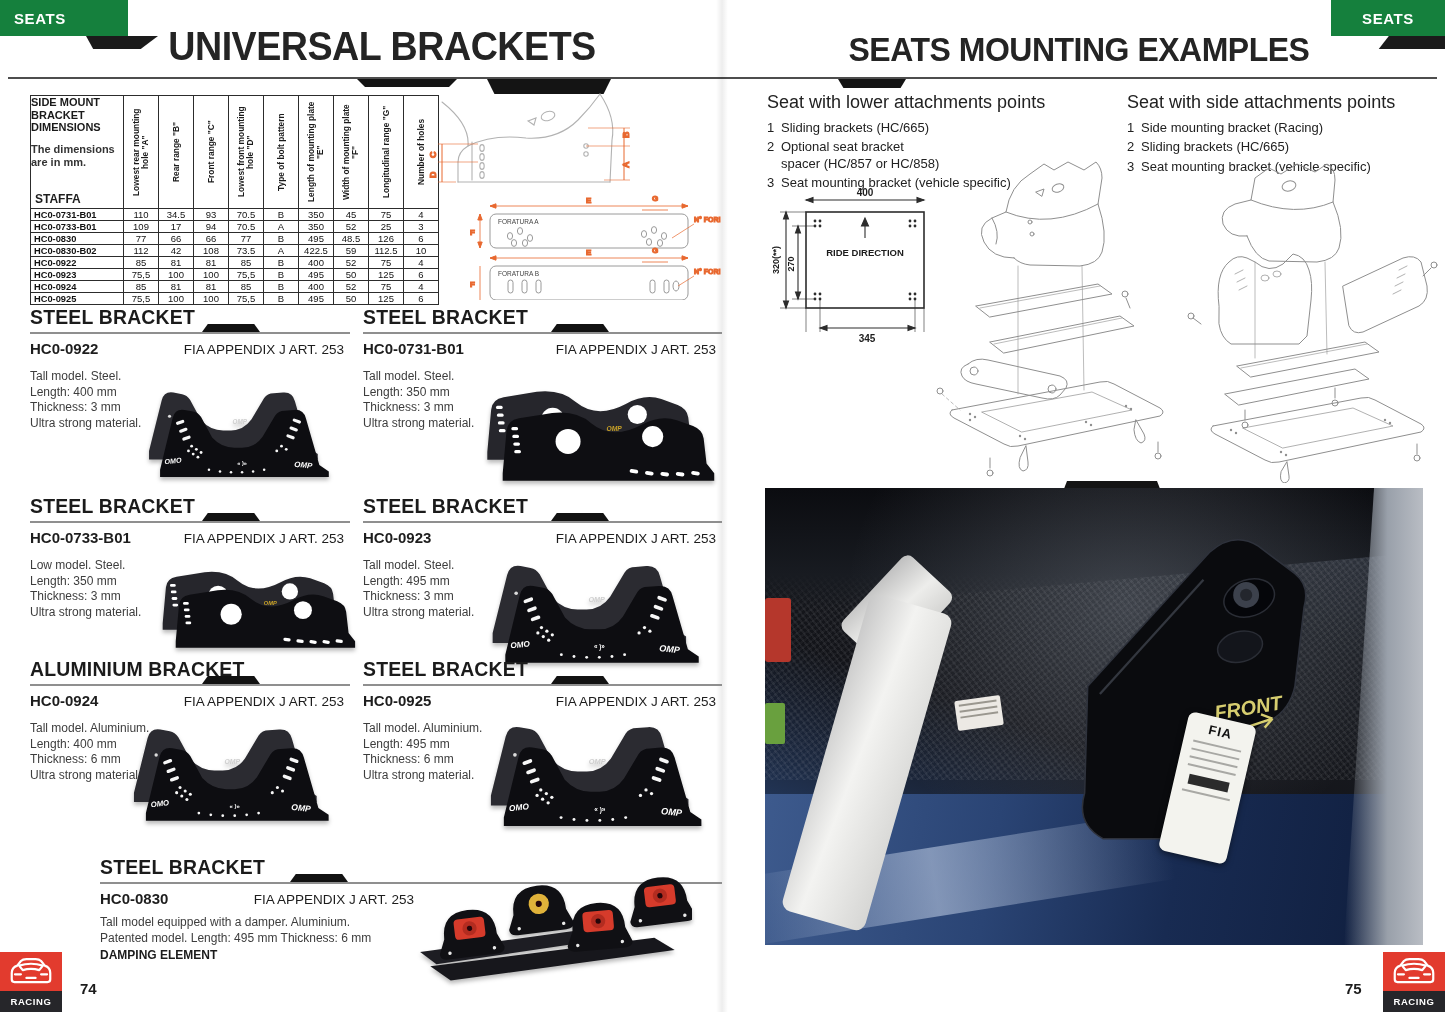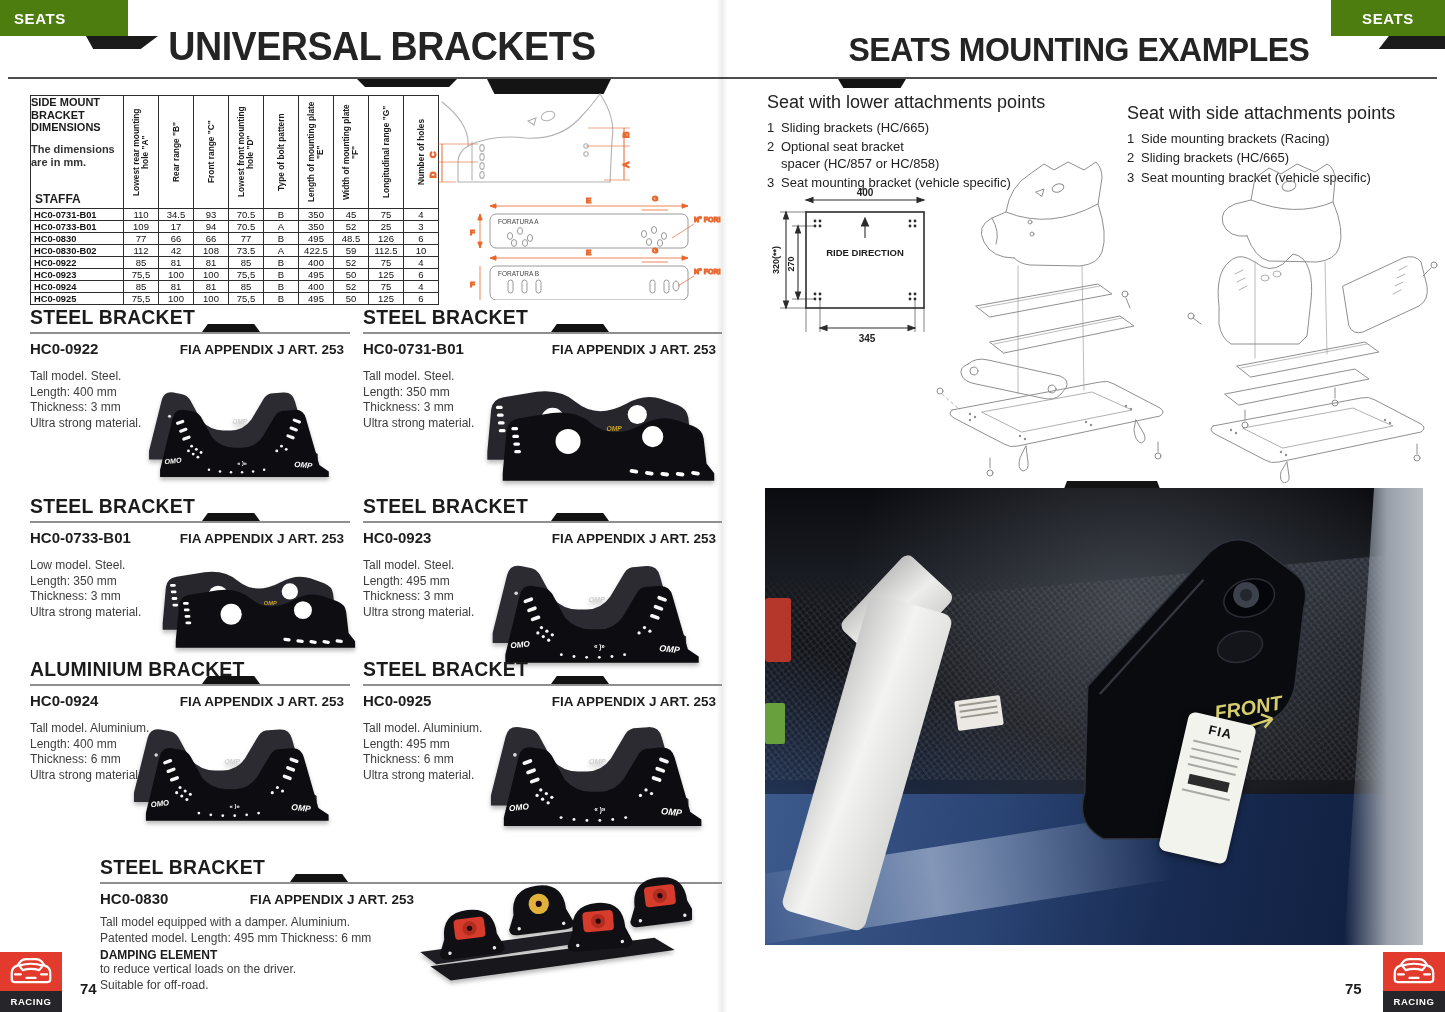--- a/index.html
+++ b/index.html
@@ -1,21 +1,21 @@
 <!DOCTYPE html>
 <html><head>
 <meta charset="utf-8">
 <style>
   html,body{margin:0;padding:0;background:#e8e8e8;}
   .canvas{position:relative;width:1445px;height:1012px;background:#ffffff;
     font-family:"Liberation Sans",sans-serif;color:#1d1d1d;overflow:hidden;}
   .abs{position:absolute;}
 
   
-  .ribbon{background:#4d7c0f;color:#fff;font-weight:700;font-size:15px;letter-spacing:.6px;
+  .ribbon{background:#15803d;color:#fff;font-weight:700;font-size:15px;letter-spacing:.6px;
     display:flex;align-items:center;}
   .ribbon-foot{background:#1b1b1b;}
 
   
   .page-title{font-weight:700;color:#242424;white-space:nowrap;transform:scaleX(.94);
     transform-origin:center;letter-spacing:-.5px;text-align:center;}
   .header-rule{height:2px;background:#4d4d4d;}
   .tab{background:#141414;}
   .tab-down{clip-path:polygon(0 0,100% 0,92% 100%,8% 100%);}
 
@@ -34,21 +34,21 @@
   table.dims td.code-cell{text-align:left;padding-left:3px;font-weight:700;font-size:9.3px;}
 
   
   .sec-title{font-size:20px;font-weight:700;margin:0;color:#1b1b1b;letter-spacing:.2px;
     transform:scaleX(.97);transform-origin:left;}
   .sec-rule{height:2px;background:#8f8f8f;position:relative;margin-top:3px;}
   .sec-rule .rtab{position:absolute;top:-8px;width:58px;height:8px;background:#121212;
     clip-path:polygon(10% 0,90% 0,100% 100%,0 100%);}
   .sec-head{display:flex;align-items:baseline;margin-top:6px;}
   .sec-code{font-size:15px;font-weight:700;}
-  .sec-cert{font-size:13.5px;font-weight:700;margin-left:auto;margin-right:6px;}
+  .sec-cert{font-size:13.5px;font-weight:400;margin-left:auto;margin-right:6px;}
   .sec-desc{font-size:12px;color:#3d3d3d;line-height:1.3;margin:12px 0 0 0;white-space:pre-line;}
   .desc-b{font-size:12px;font-weight:700;color:#1b1b1b;margin:2px 0 0 0;}
   .prod-img{filter:drop-shadow(0 3px 2px rgba(0,0,0,.28));}
 
   
   .mlist-head{font-size:18px;color:#222;margin-bottom:7px;}
   .mitem{display:flex;font-size:13px;color:#222;line-height:1.25;margin-bottom:3px;}
   .mnum{width:14px;flex:none;}
   .mtext{white-space:pre-line;}
 
@@ -578,22 +578,20 @@
     <div class="sec-rule">
         <span class="rtab" style="left:190px"></span>
       </div>
     <div class="sec-head" style="width:320px">
       <span class="sec-code">HC0-0830</span>
       <span class="sec-cert">FIA APPENDIX J ART. 253</span>
     </div>
     <p class="sec-desc" style="width:320px;margin-top:8px">Tall model equipped with a damper. Aluminium.
 Patented model. Length: 495 mm Thickness: 6 mm</p>
     <p class="desc-b">DAMPING ELEMENT</p>
-    <p class="sec-desc" style="width:320px;margin-top:0">to reduce vertical loads on the driver.
-Suitable for off-road.</p>
   </section>
   <svg class="abs prod-img" style="left:412px;top:852px" width="280" height="138" viewBox="0 0 275 135">
       <use href="#br-damper"></use>
     </svg>
 
   <div class="abs" style="left:767px;top:92px;width:345px">
     <div class="mlist-head">Seat with lower attachments points</div>
     <div class="items">
         <div class="mitem">
           <span class="mnum">1</span>
@@ -603,26 +601,26 @@
           <span class="mnum">2</span>
           <span class="mtext">Optional seat bracket
 spacer (HC/857 or HC/858)</span>
         </div>
         <div class="mitem">
           <span class="mnum">3</span>
           <span class="mtext">Seat mounting bracket (vehicle specific)</span>
         </div>
       </div>
   </div>
-  <div class="abs" style="left:1127px;top:103px;width:310px">
+  <div class="abs" style="left:1127px;top:92px;width:310px">
     <div class="mlist-head">Seat with side attachments points</div>
     <div class="items">
         <div class="mitem">
           <span class="mnum">1</span>
-          <span class="mtext">Side mounting brackets (Racing)</span>
+          <span class="mtext">Side mounting bracket (Racing)</span>
         </div>
         <div class="mitem">
           <span class="mnum">2</span>
           <span class="mtext">Sliding brackets (HC/665)</span>
         </div>
         <div class="mitem">
           <span class="mnum">3</span>
           <span class="mtext">Seat mounting bracket (vehicle specific)</span>
         </div>
       </div>

